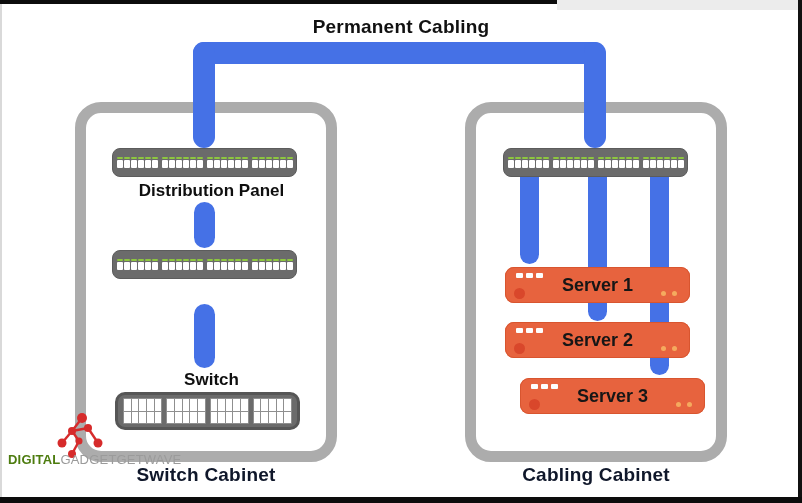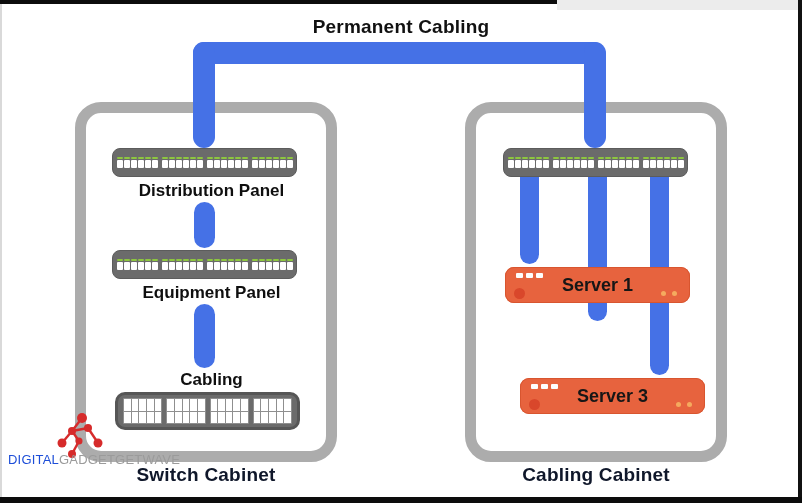--- a/index.html
+++ b/index.html
@@ -74,21 +74,21 @@
   }
   .cab-label{
     position:absolute;width:262px;text-align:center;z-index:4;
     font-size:19px;font-weight:bold;color:#0f172a;letter-spacing:.2px;
   }
 
   
   .logo{position:absolute;left:6px;top:406px;z-index:5;}
   .logo-icon{position:absolute;left:46px;top:4px;}
   .logo-text{position:absolute;left:2px;top:46px;font-size:13px;white-space:nowrap;letter-spacing:.2px;}
-  .logo-text .b{font-weight:normal;color:#1d4ed8;}
+  .logo-text .b{font-weight:bold;color:#4d7c0f;}
   .logo-text .g{font-weight:normal;color:#9b9b9b;}
 </style>
 </head>
 <body>
 
 <div class="stage">
 
   <div class="frame-top-black"></div>
   <div class="frame-top-gray"></div>
   <div class="frame-right"></div>
@@ -311,23 +311,22 @@
         <div class="pp-port">
           <div class="pp-led"></div>
           <div class="pp-jack"></div>
         </div>
         <div class="pp-port">
           <div class="pp-led"></div>
           <div class="pp-jack"></div>
         </div>
       </div>
     </div>
-  <div class="dev-label" style="left:75px;top:283px;">Equipment Panel</div>
   <div class="cable inner-cable" style="left:194px;top:304px;width:21px;height:64px;"></div>
-  <div class="dev-label" style="left:75px;top:370px;">Cabling</div>
+  <div class="dev-label" style="left:75px;top:370px;">Switch</div>
   <div class="switch-grid" style="left:115px;top:392px;">
       <div class="sw-group">
         <div class="sw-cell"></div>
         <div class="sw-cell"></div>
         <div class="sw-cell"></div>
         <div class="sw-cell"></div>
         <div class="sw-cell"></div>
         <div class="sw-cell"></div>
         <div class="sw-cell"></div>
         <div class="sw-cell"></div>
@@ -484,20 +483,33 @@
     </div>
 
   <div class="server" style="left:505px;top:267px;">
     <div class="srv-squares">
         <span></span>
         <span></span>
         <span></span>
       </div>
     <div class="srv-circle"></div>
     <div class="server-label">Server 1</div>
+    <div class="srv-dots">
+        <span></span>
+        <span></span>
+      </div>
+  </div>
+  <div class="server" style="left:505px;top:322px;">
+    <div class="srv-squares">
+        <span></span>
+        <span></span>
+        <span></span>
+      </div>
+    <div class="srv-circle"></div>
+    <div class="server-label">Server 2</div>
     <div class="srv-dots">
         <span></span>
         <span></span>
       </div>
   </div>
   <div class="server" style="left:520px;top:378px;">
     <div class="srv-squares">
         <span></span>
         <span></span>
         <span></span>

